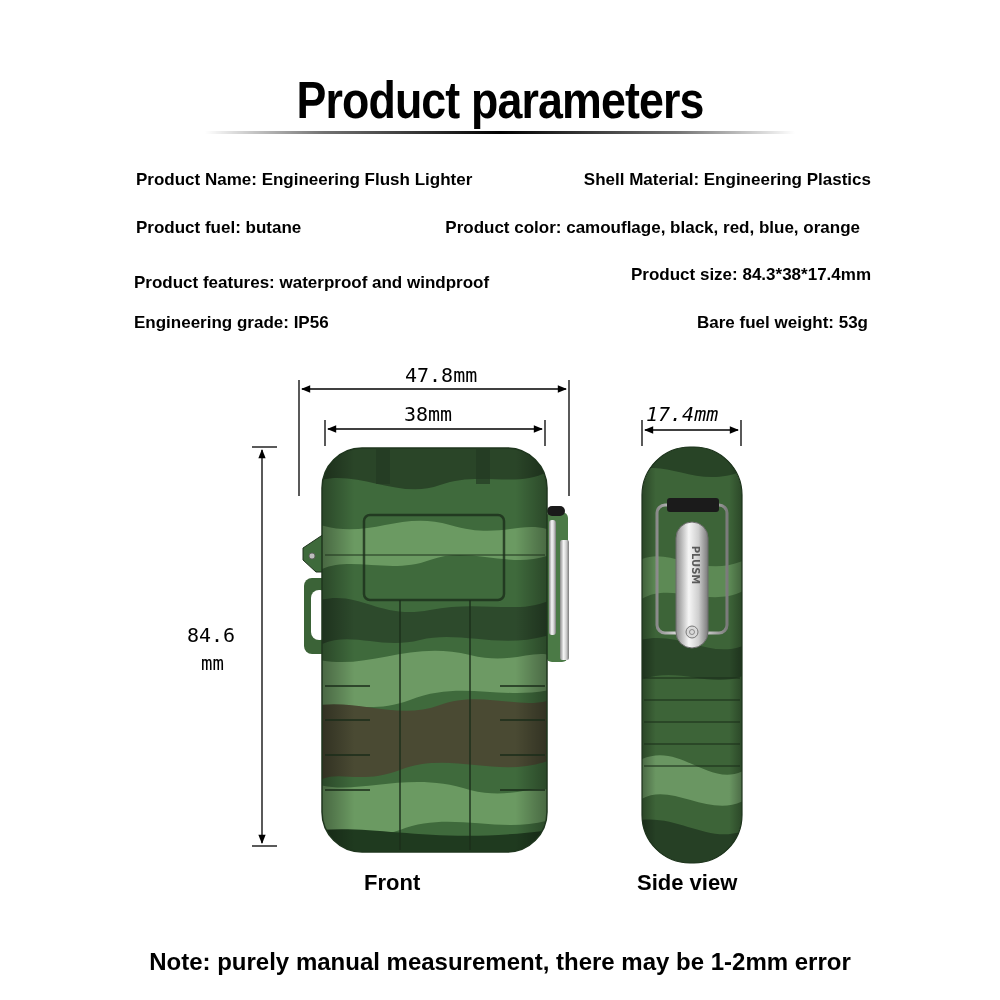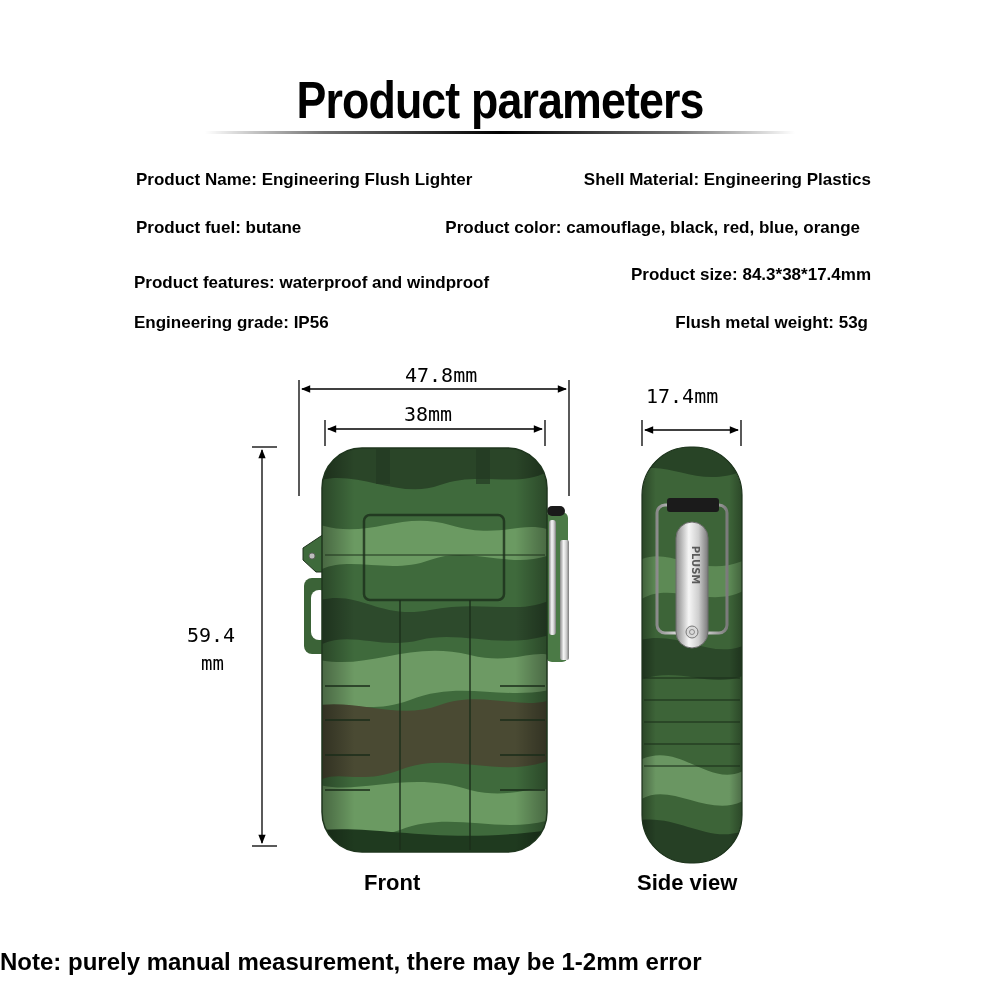--- a/index.html
+++ b/index.html
@@ -2,42 +2,42 @@
 <html><head>
 <meta charset="utf-8">
 <style>
   html,body{margin:0;padding:0;background:#fff;}
   body{width:1000px;height:1000px;position:relative;overflow:hidden;font-family:"Liberation Sans","DejaVu Sans",sans-serif;color:#000;}
   .title{position:absolute;left:0;top:70px;width:1000px;text-align:center;font-size:52px;font-weight:bold;letter-spacing:-1px;transform:scaleX(0.86);transform-origin:500px 0;}
   .rule{position:absolute;left:205px;top:131px;width:590px;height:3px;background:linear-gradient(to right,rgba(0,0,0,0),rgba(0,0,0,0.55) 20%,#000 50%,rgba(0,0,0,0.55) 80%,rgba(0,0,0,0));}
   .param{position:absolute;font-size:17px;font-weight:bold;white-space:nowrap;}
   .dimtxt{position:absolute;font-family:"DejaVu Sans Mono","Liberation Mono",monospace;font-size:20px;white-space:nowrap;}
   .caption{position:absolute;font-size:22px;font-weight:bold;white-space:nowrap;}
-  .note{position:absolute;left:0;top:948px;width:1000px;font-size:24px;font-weight:bold;white-space:nowrap;}
+  .note{position:absolute;left:0;top:948px;width:1000px;text-align:center;font-size:24px;font-weight:bold;white-space:nowrap;}
   svg{position:absolute;left:0;top:0;}
 </style>
 </head>
 <body>
 
 <div class="title">Product parameters</div>
 <div class="rule"></div>
 
 <div class="param" style="left:136px;top:170px;">Product Name: Engineering Flush Lighter</div>
 <div class="param" style="right:129px;top:170px;">Shell Material: Engineering Plastics</div>
 <div class="param" style="left:136px;top:218px;">Product fuel: butane</div>
 <div class="param" style="right:140px;top:218px;">Product color: camouflage, black, red, blue, orange</div>
 <div class="param" style="left:134px;top:265px;margin-top:8px;">Product features: waterproof and windproof</div>
 <div class="param" style="right:129px;top:265px;">Product size: 84.3*38*17.4mm</div>
 <div class="param" style="left:134px;top:313px;">Engineering grade: IP56</div>
-<div class="param" style="right:132px;top:313px;">Flush metal weight: 53g</div>
+<div class="param" style="right:132px;top:313px;">Bare fuel weight: 53g</div>
 
 <div class="dimtxt" style="left:405px;top:363px;">47.8mm</div>
 <div class="dimtxt" style="left:404px;top:402px;">38mm</div>
-<div class="dimtxt" style="left:646px;top:384px;">17.4mm</div>
-<div class="dimtxt" style="left:187px;top:623px;">59.4</div>
+<div class="dimtxt" style="left:646px;top:402px;font-style:italic;">17.4mm</div>
+<div class="dimtxt" style="left:187px;top:623px;">84.6</div>
 <div class="dimtxt" style="left:201px;top:652px;font-size:19px;">mm</div>
 
 <svg width="1000" height="1000" viewBox="0 0 1000 1000">
   <defs>
     <marker id="arr" viewBox="0 0 10 10" refX="9" refY="5" markerWidth="9" markerHeight="7" orient="auto-start-reverse">
       <path d="M0,1 L10,5 L0,9 Z" fill="#000"></path>
     </marker>
     <linearGradient id="bodyShade" x1="0" x2="1" y1="0" y2="0">
       <stop offset="0" stop-color="#000" stop-opacity="0.35"></stop>
       <stop offset="0.15" stop-color="#000" stop-opacity="0"></stop>

